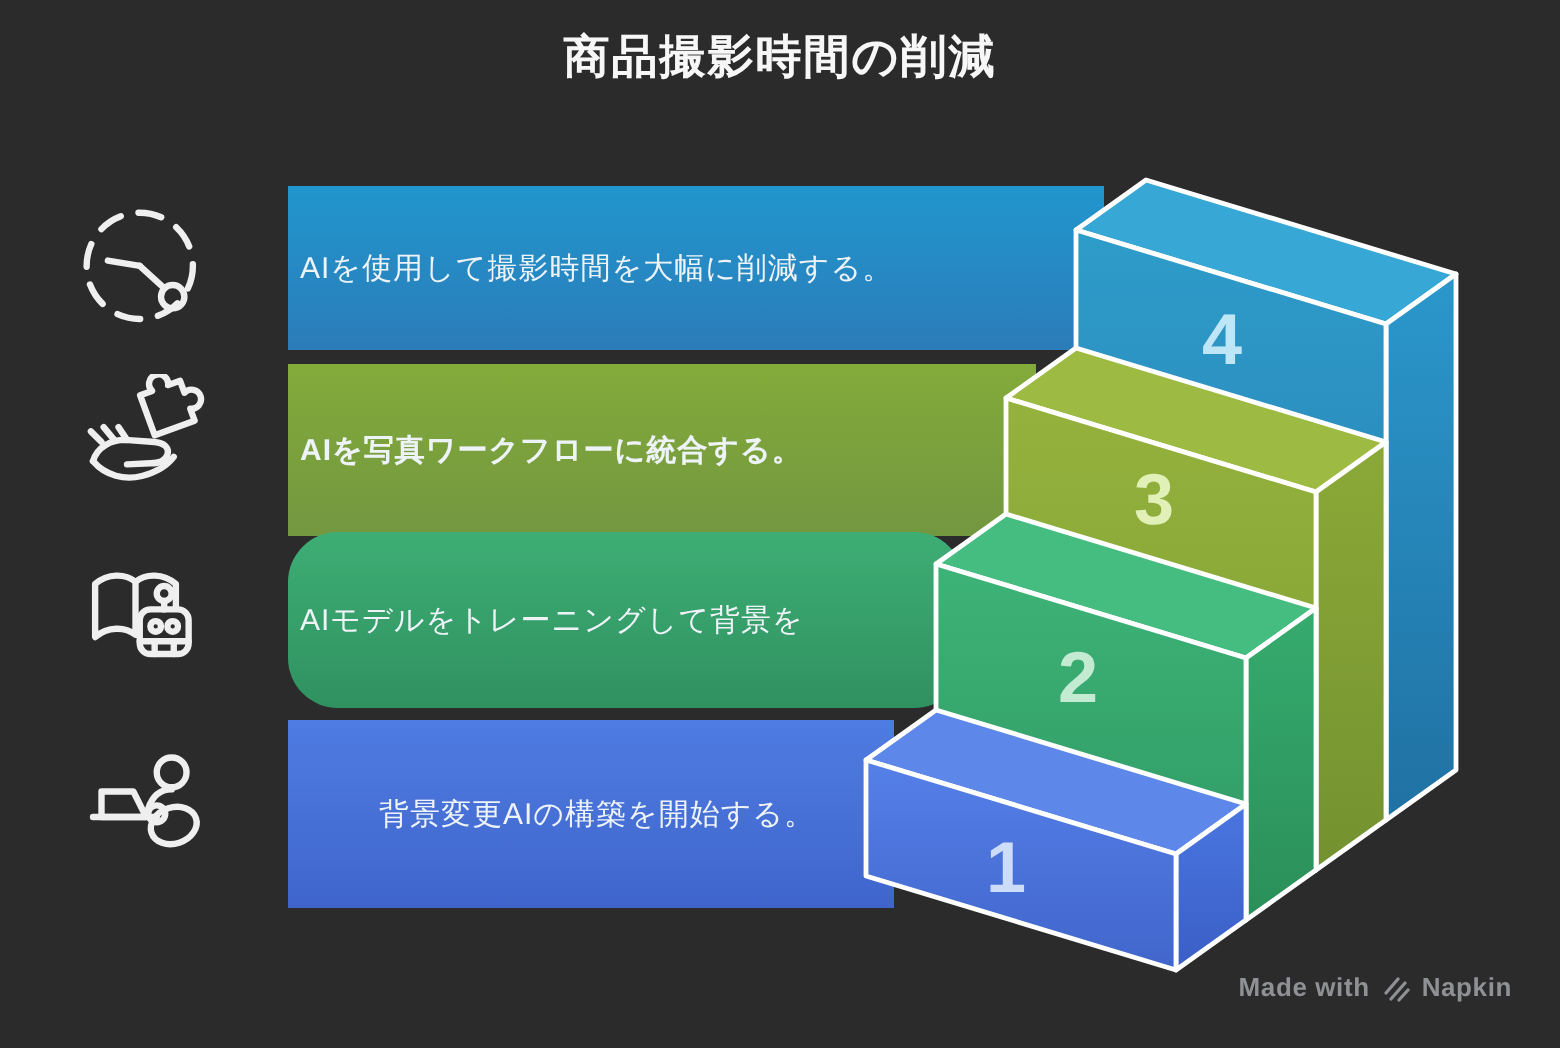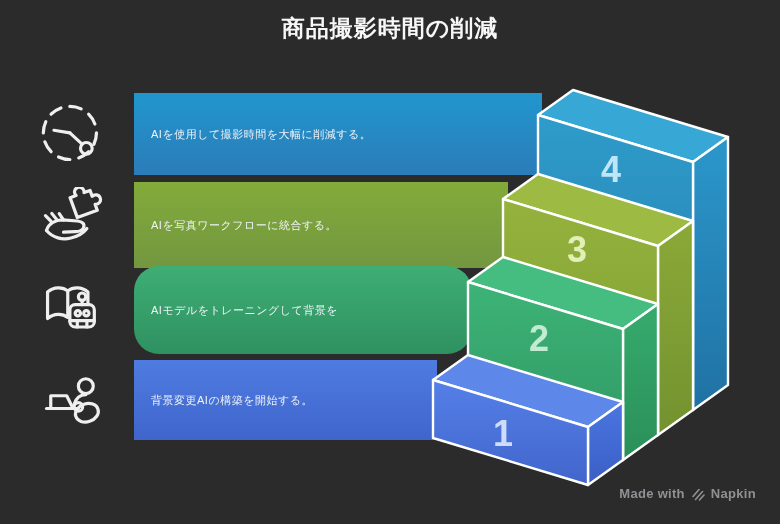--- a/index.html
+++ b/index.html
@@ -9,23 +9,23 @@
     font-family:"Liberation Sans","DejaVu Sans",sans-serif;
   }
   .title{
     position:absolute;top:13px;left:0;width:100%;text-align:center;
     color:#f7f7f7;font-size:23px;font-weight:bold;letter-spacing:1px;
   }
   .icon{position:absolute;left:38px;width:68px;height:68px;}
   .icon svg{width:100%;height:100%;}
   .ic{stroke:#efefef;stroke-width:3;fill:none;stroke-linecap:round;stroke-linejoin:round;}
   .bar{
-    position:absolute;left:134px;box-sizing:border-box;
+    position:absolute;left:144px;box-sizing:border-box;
     display:flex;flex-direction:column;justify-content:center;
-    padding-left:17px;color:#eef3f8;font-size:11px;line-height:23px;
+    padding-left:6px;color:#eef3f8;font-size:15px;line-height:23px;
     letter-spacing:.5px;
   }
   .bar span{display:block;}
   .stairs{position:absolute;left:0;top:0;pointer-events:none;}
   .face{stroke:#ffffff;stroke-width:2.4;stroke-linejoin:round;}
   .stepnum{font-size:36px;font-weight:bold;text-anchor:middle;
     font-family:"Liberation Sans","DejaVu Sans",sans-serif;}
   .footer{
     position:absolute;right:24px;top:486px;display:flex;align-items:center;gap:6px;
     color:#909195;font-size:13px;letter-spacing:.3px;font-weight:bold;
@@ -84,28 +84,28 @@
         <ellipse cx="46" cy="44" rx="11" ry="8.5" transform="rotate(-18 46 44)"></ellipse>
         <circle cx="38" cy="38.5" r="4"></circle>
       </g>
     </svg>
   </div>
 
   <div class="bar" style="top: 93px; height: 82px; width: 408px; background: linear-gradient(rgb(33, 150, 206), rgb(43, 124, 184));">
     <span>AIを使用して撮影時間を大幅に削減する。</span>
     <span></span>
   </div>
-  <div class="bar" style="top: 182px; height: 86px; width: 374px; background: linear-gradient(rgb(130, 171, 58), rgb(115, 151, 64));">
+  <div class="bar" style="top: 182px; height: 86px; width: 374px; background: linear-gradient(rgb(130, 171, 58), rgb(115, 151, 64)); font-weight: bold;">
     <span>AIを写真ワークフローに統合する。</span>
     <span></span>
   </div>
   <div class="bar" style="top: 266px; height: 88px; width: 338px; background: linear-gradient(rgb(62, 174, 117), rgb(47, 145, 96)); border-radius: 25px;">
     <span>AIモデルをトレーニングして背景を</span>
   </div>
-  <div class="bar" style="top: 360px; height: 80px; width: 303px; background: linear-gradient(rgb(79, 124, 226), rgb(63, 101, 203));">
+  <div class="bar" style="top: 360px; height: 94px; width: 303px; background: linear-gradient(rgb(79, 124, 226), rgb(63, 101, 203)); text-align: center;">
     <span>背景変更AIの構築を開始する。</span>
     <span></span>
   </div>
 
   <svg class="stairs" width="780" height="524" viewBox="0 0 780 524">
     <defs>
       <linearGradient id="gf1" x1="0" y1="0" x2="0" y2="1">
         <stop offset="0" stop-color="#5580e8"></stop>
         <stop offset="1" stop-color="#4165cb"></stop>
       </linearGradient>

